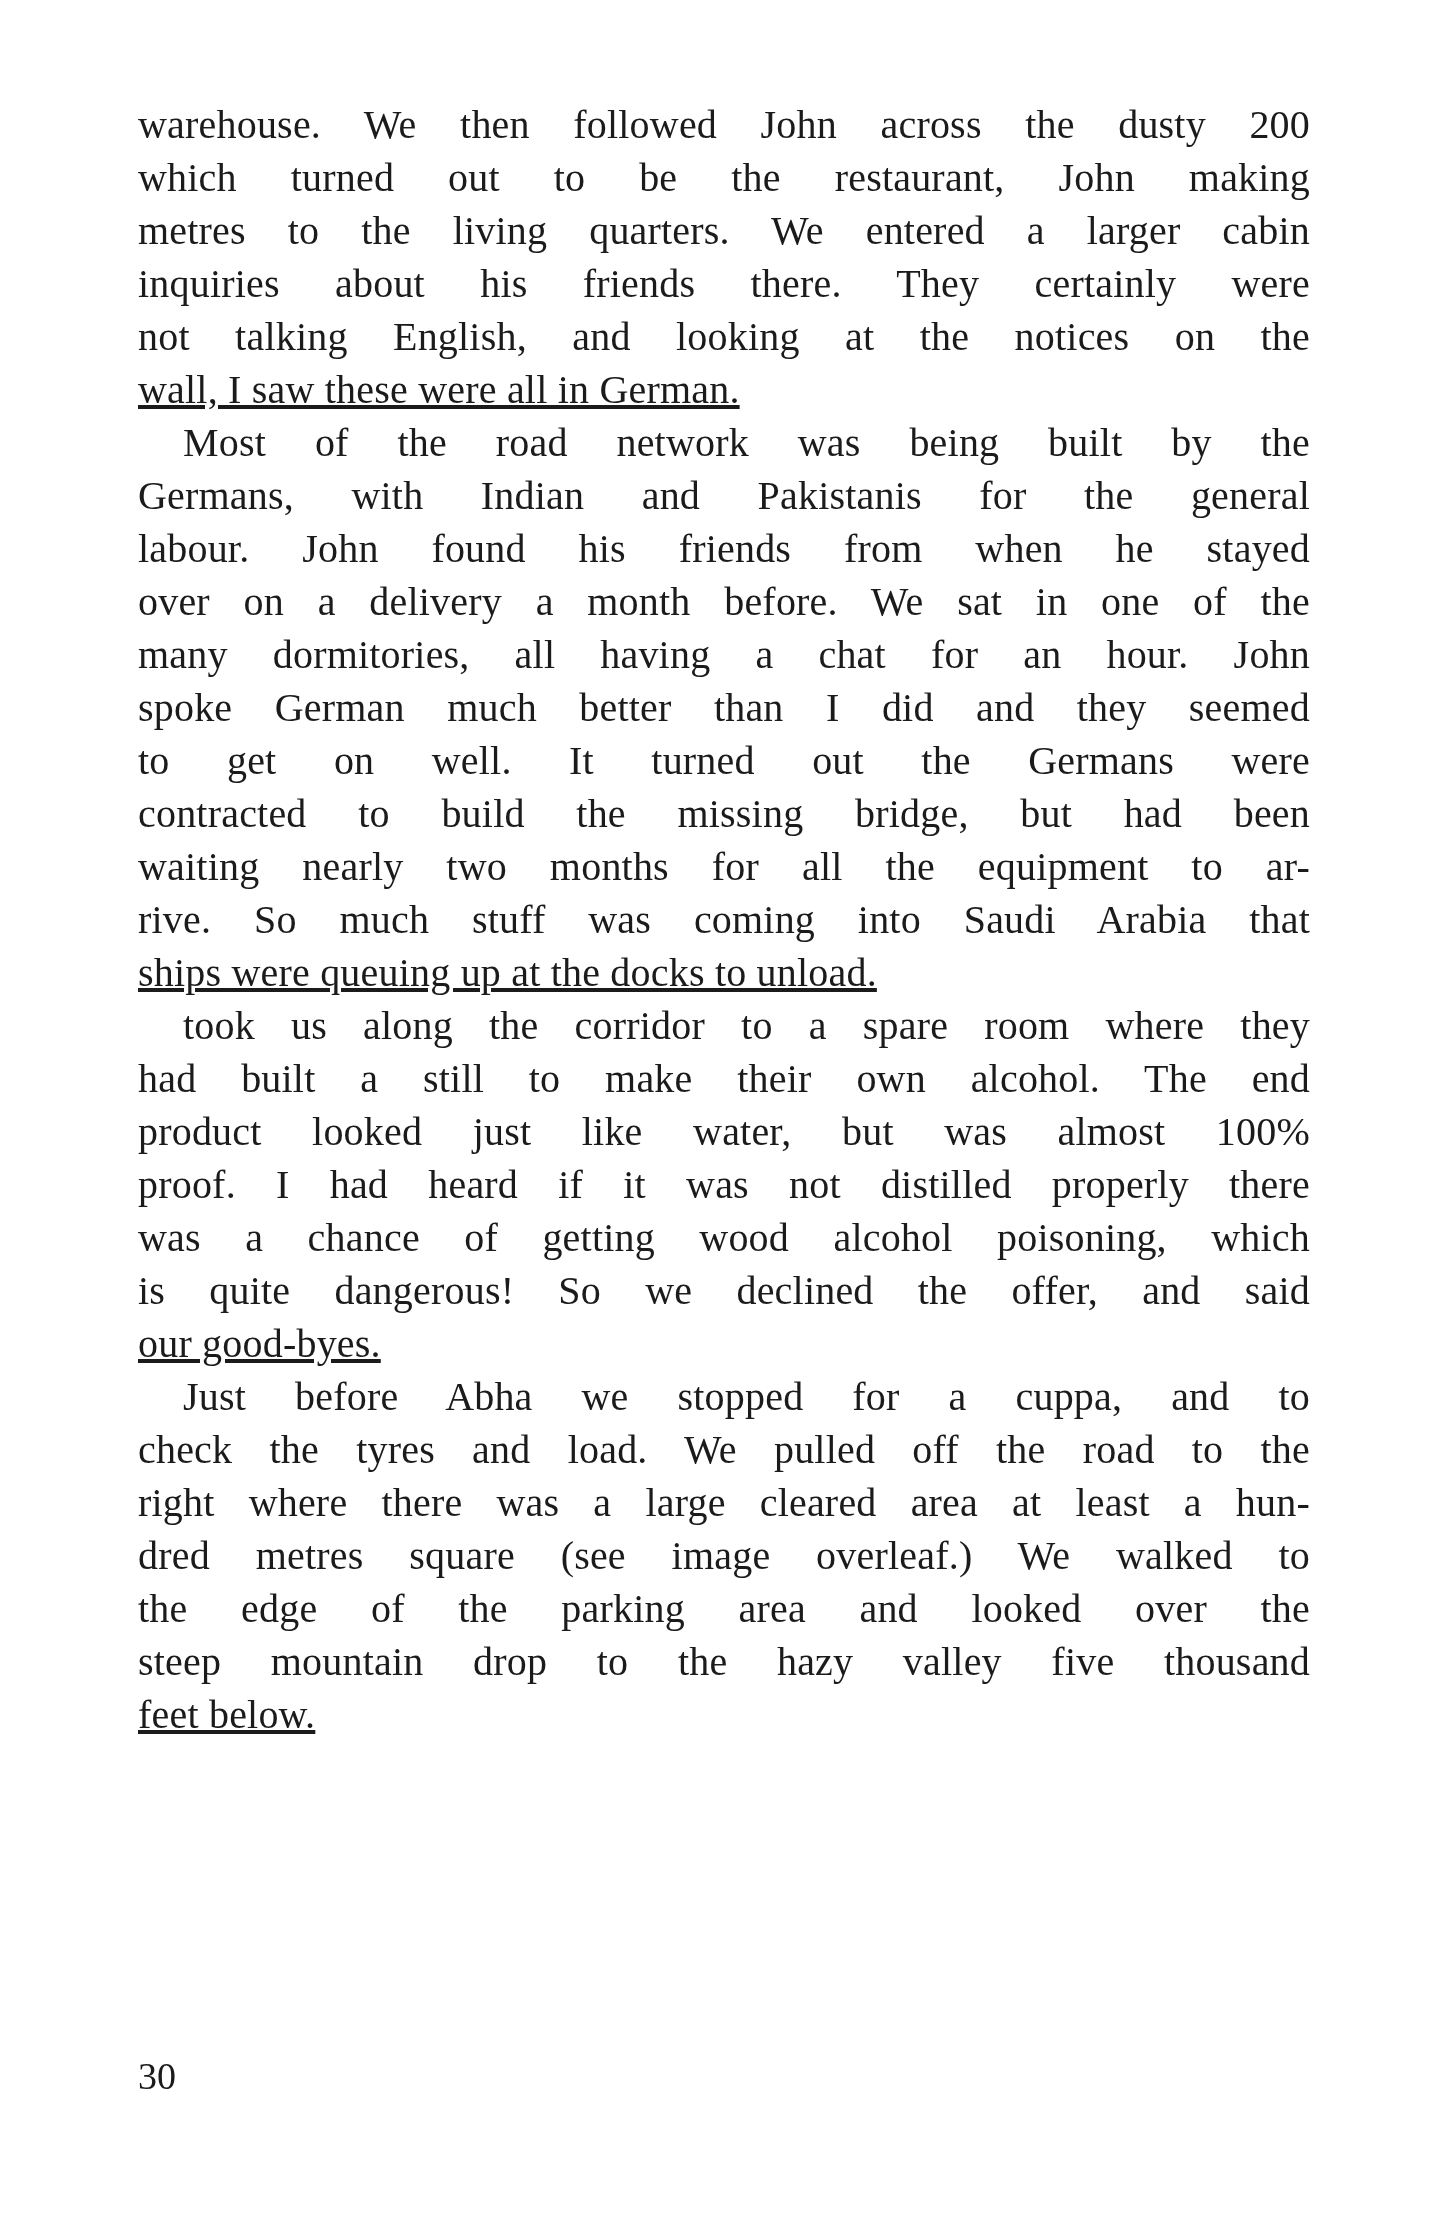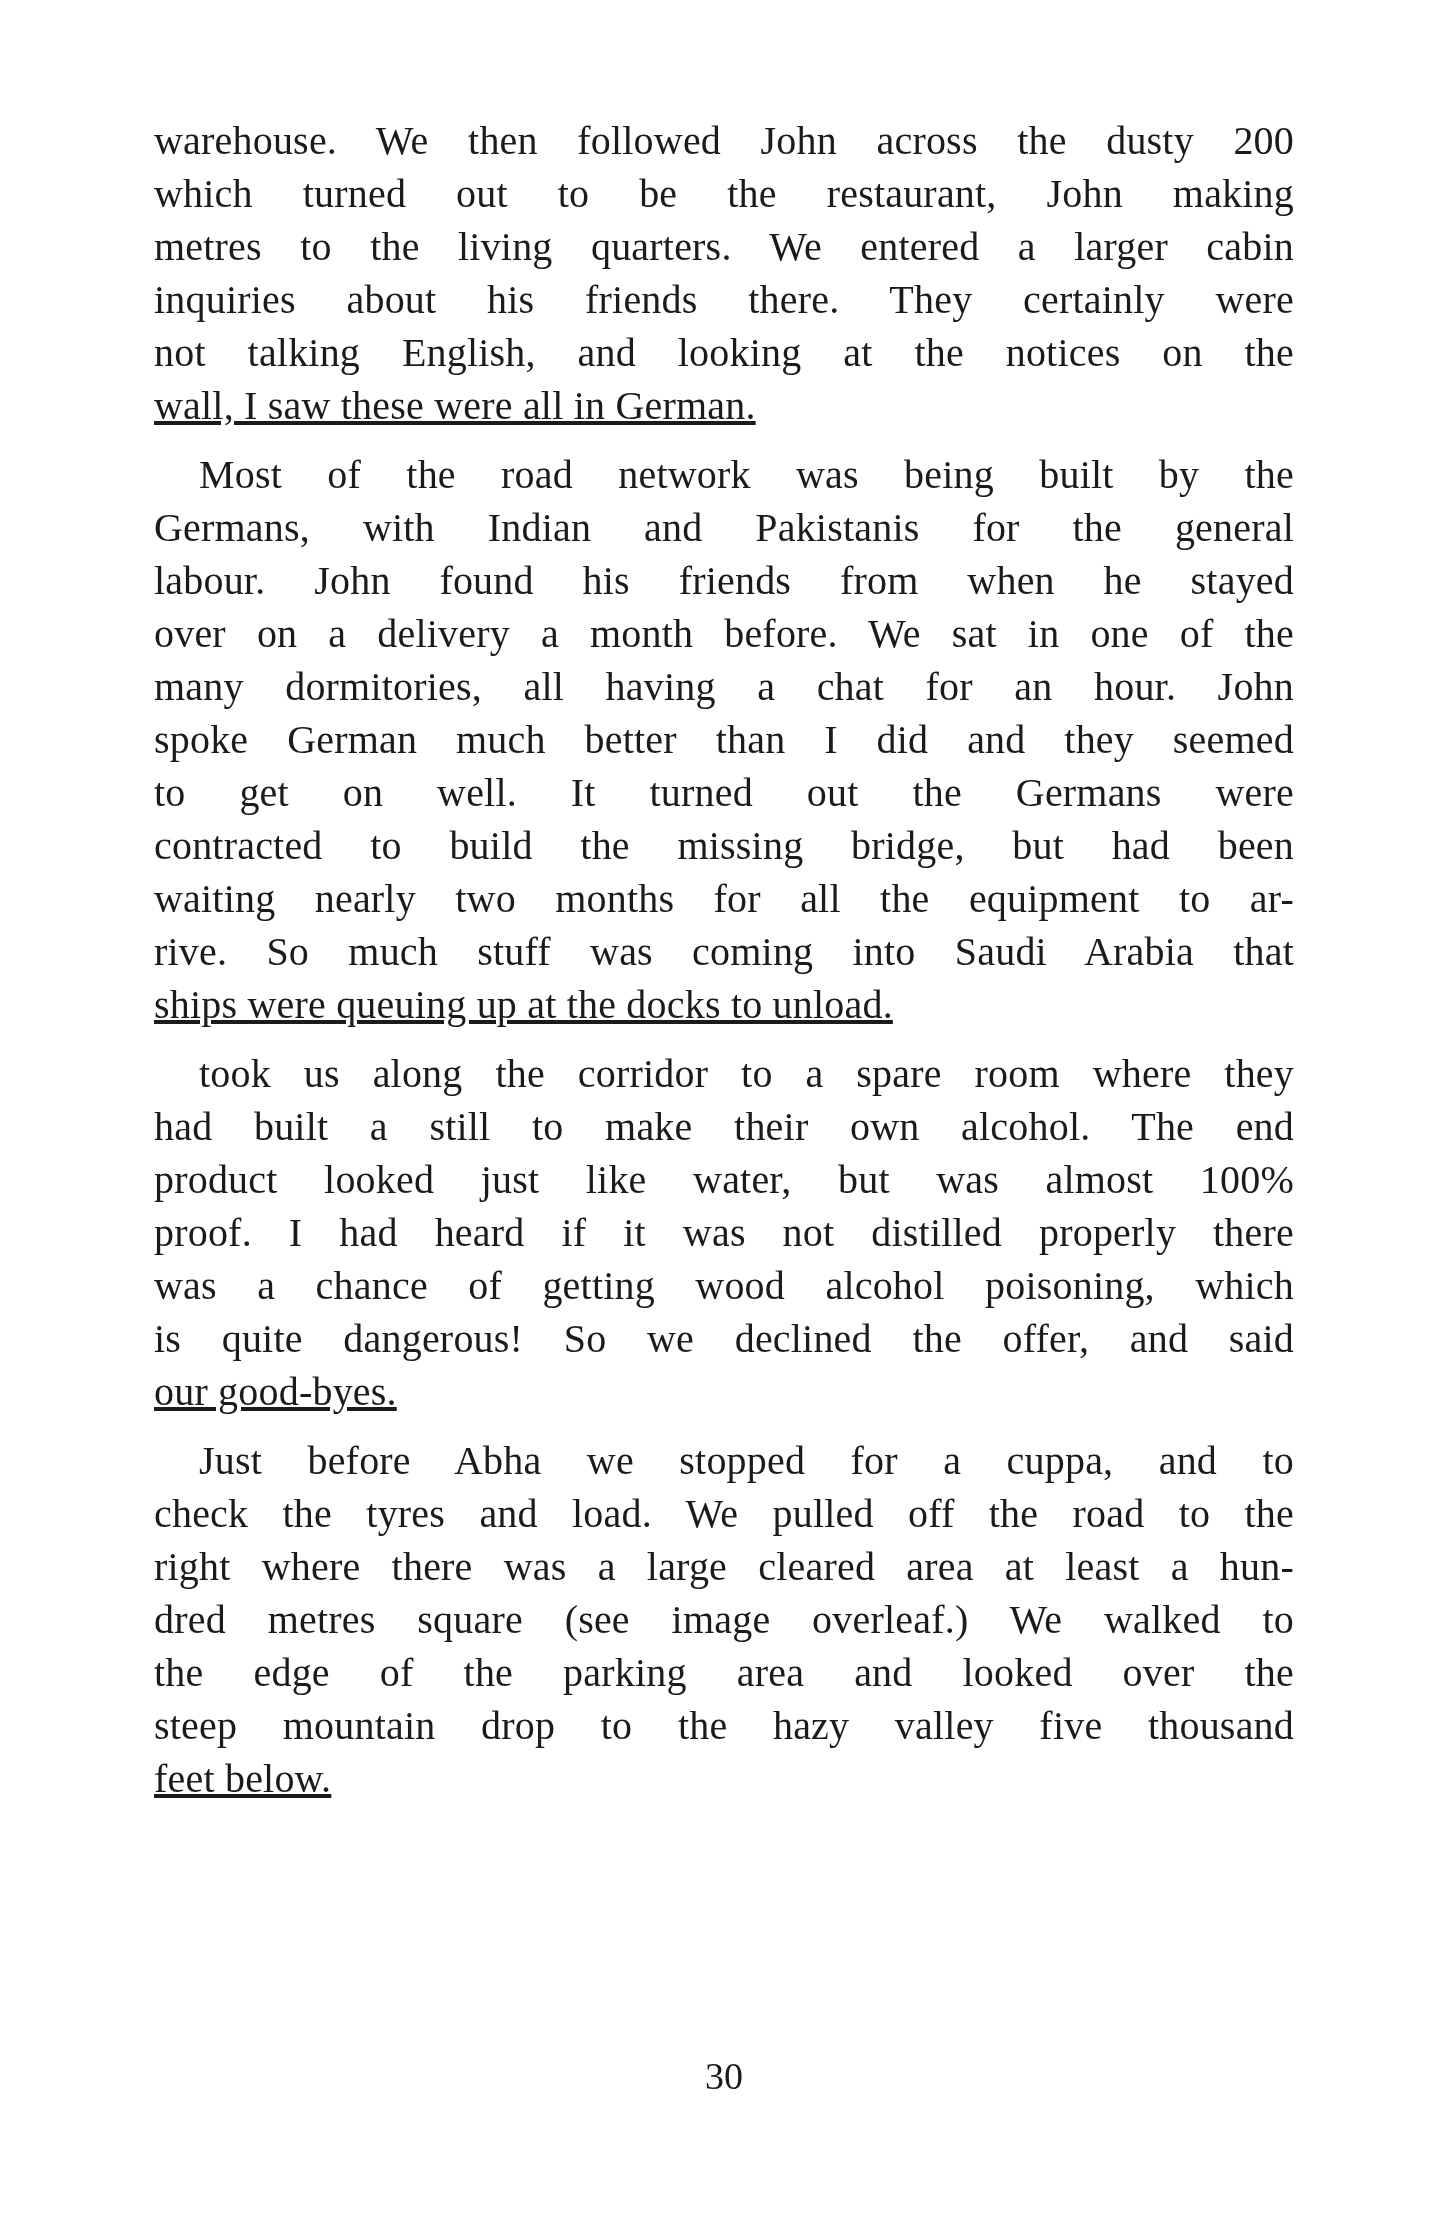--- a/index.html
+++ b/index.html
@@ -19,41 +19,40 @@
     position: absolute;
     left: 138px;
     top: 98px;
     width: 1172px;
     font-size: 40px;
     line-height: 53px;
     color: #1b1b1b;
     letter-spacing: 0.2px;
   }
   .paragraph {
-    margin: 16px;
+    margin: 0;
     padding: 0;
   }
   .text-line {
     text-align: justify;
     text-align-last: justify;
     white-space: normal;
   }
   .text-line.last {
     text-align-last: left;
     text-decoration: underline;
   }
   .paragraph.indent .text-line:first-child {
     text-indent: 45px;
   }
   .page-number {
     position: absolute;
     left: 138px;
     top: 2050px;
     width: 1172px;
-    text-align: center;
     font-size: 38px;
     line-height: 53px;
     color: #1b1b1b;
   }
 </style>
 </head>
 <body>
 
 <div class="book-page">
   <div class="page-text">

